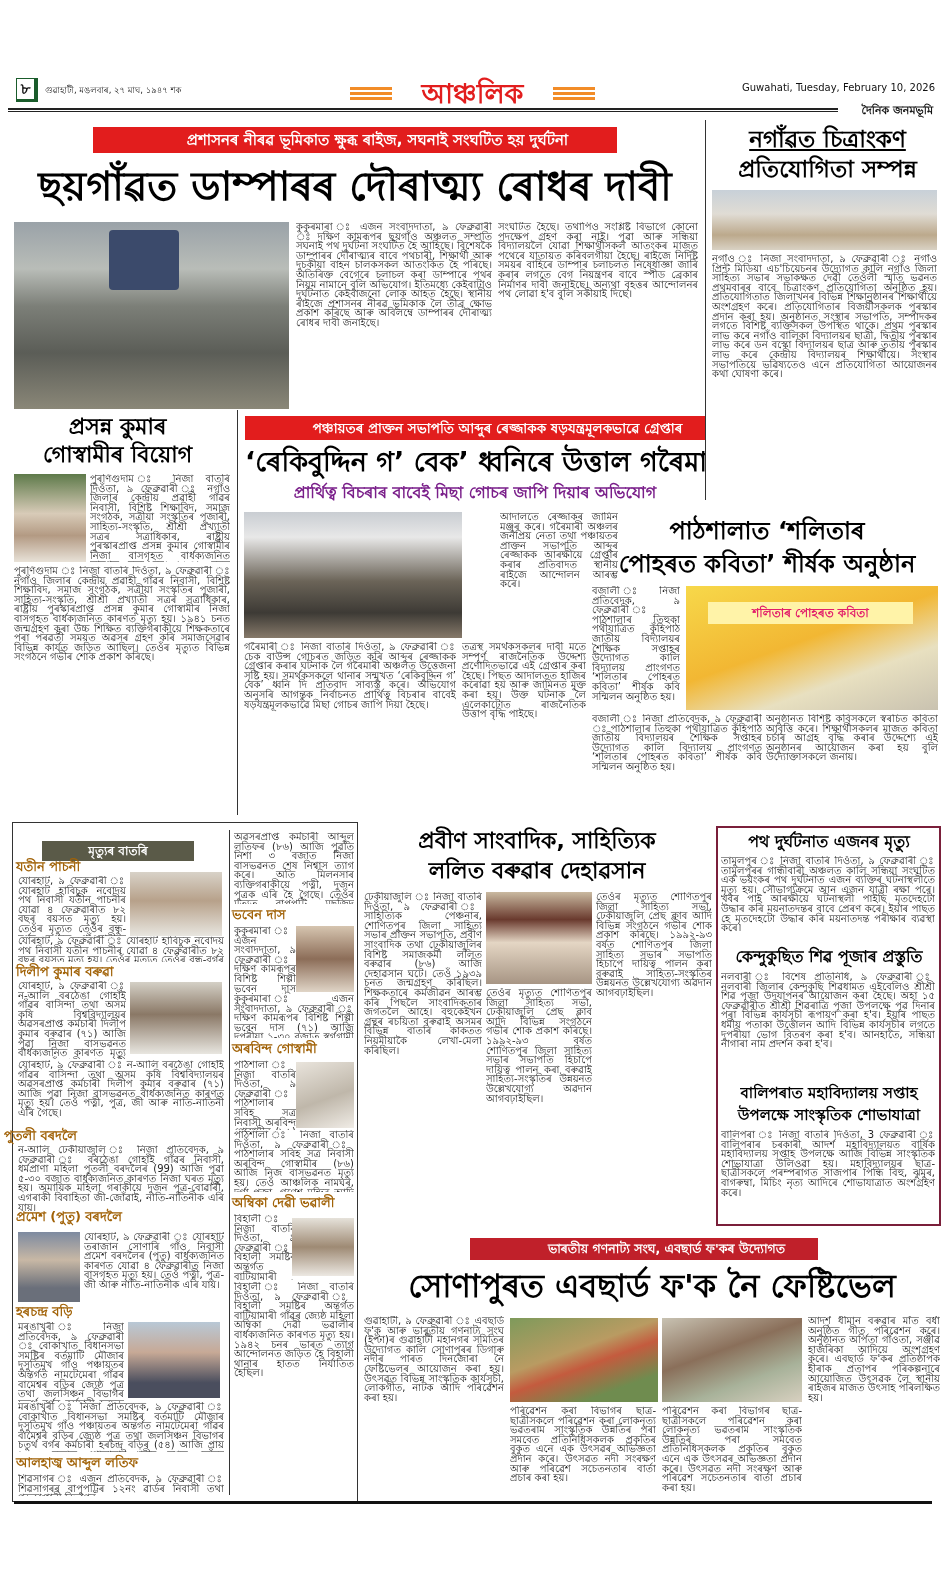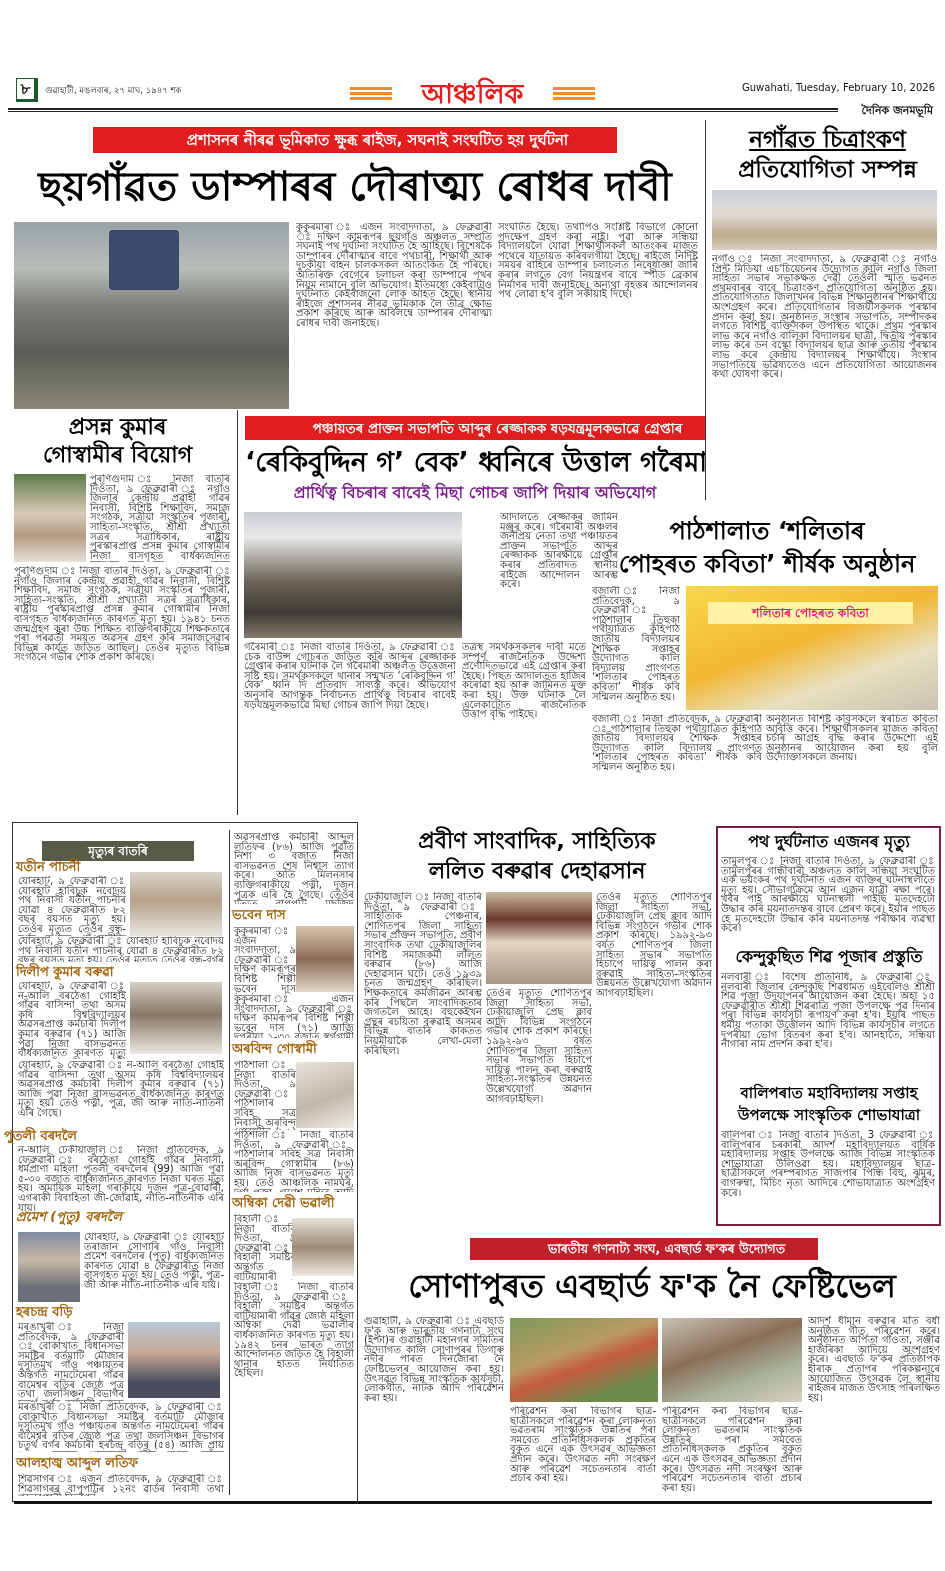--- a/index.html
+++ b/index.html
@@ -82,21 +82,21 @@
 <div class="abs txt" style="left:18px;top:936px;width:206px;height:26px;">যোৰহাট, ৯ ফেব্ৰুৱাৰী ঃ যোৰহাট হাবিচুক নবোদয় পথ নিবাসী যতীন পাচনীৰ যোৱা ৪ ফেব্ৰুৱাৰীত ৮২ বছৰ বয়সত মৃত্যু হয়। তেওঁৰ মৃত্যুত তেওঁৰ বন্ধু-বৰ্গৰ লগতে গাঁওবাসীয়ে গভীৰ শোক প্ৰকাশ কৰে। তেওঁ পত্নী, এগৰাকী পুত্ৰ, বোৱাৰী, নাতি-নাতিনী আৰু বহু আত্মীয় এৰি গৈছে।</div>
 
 <div class="abs obit-name" style="left:16px;top:963px;width:210px;">দিলীপ কুমাৰ বৰুৱা</div>
 <div class="abs txt" style="left:18px;top:981px;width:108px;height:78px;">যোৰহাট, ৯ ফেব্ৰুৱাৰী ঃ ন-আলি বৰঠেঙা গোহাঁই গাঁৱৰ বাসিন্দা তথা অসম কৃষি বিশ্ববিদ্যালয়ৰ অৱসৰপ্ৰাপ্ত কৰ্মচাৰী দিলীপ কুমাৰ বৰুৱাৰ (৭১) আজি পুৱা নিজা বাসভৱনত বাৰ্ধক্যজনিত কাৰণত মৃত্যু হয়। তেওঁ পত্নী, পুত্ৰ, জী আৰু নাতি-নাতিনী এৰি গৈছে।</div>
 <div class="abs photo pale" style="left:130px;top:982px;width:92px;height:72px;background:linear-gradient(180deg,#d4d0c6,#8a7866 45%,#e8e6e0);"></div>
 <div class="abs txt" style="left:18px;top:1060px;width:206px;height:64px;">যোৰহাট, ৯ ফেব্ৰুৱাৰী ঃ ন-আলি বৰঠেঙা গোহাঁই গাঁৱৰ বাসিন্দা তথা অসম কৃষি বিশ্ববিদ্যালয়ৰ অৱসৰপ্ৰাপ্ত কৰ্মচাৰী দিলীপ কুমাৰ বৰুৱাৰ (৭১) আজি পুৱা নিজা বাসভৱনত বাৰ্ধক্যজনিত কাৰণত মৃত্যু হয়। তেওঁ পত্নী, পুত্ৰ, জী আৰু নাতি-নাতিনী এৰি গৈছে।</div>
 
 <div class="abs obit-name" style="left:4px;top:1127px;width:210px;">পুতলী বৰদলৈ</div>
 <div class="abs txt" style="left:18px;top:1145px;width:206px;height:66px;">ন-আলি ঢেকীয়াজুলি ঃ নিজা প্ৰতিবেদক, ৯ ফেব্ৰুৱাৰী ঃ বৰঠেঙা গোহাঁই গাঁৱৰ নিবাসী, ধৰ্মপ্ৰাণা মহিলা পুতলী বৰদলৈৰ (99) আজি পুৱা ৫-৩০ বজাত বাৰ্ধক্যজনিত কাৰণত নিজা ঘৰত মৃত্যু হয়। অমায়িক মহিলা গৰাকীয়ে দুজন পুত্ৰ-বোৱাৰী, এগৰাকী বিবাহিতা জী-জোঁৱাই, নাতি-নাতিনীক এৰি যায়।</div>
 
-<div class="abs obit-name" style="left:16px;top:1208px;width:210px;font-style:italic;">প্ৰমেশ (পুতু) বৰদলৈ</div>
+<div class="abs obit-name" style="left:16px;top:1208px;width:210px;">প্ৰমেশ (পুতু) বৰদলৈ</div>
 <div class="abs photo" style="left:18px;top:1232px;width:62px;height:70px;background:linear-gradient(180deg,#7d8aa0,#c8b8a5 40%,#6a6f7a 80%);"></div>
 <div class="abs txt" style="left:84px;top:1232px;width:140px;height:70px;">যোৰহাট, ৯ ফেব্ৰুৱাৰী ঃ যোৰহাট তৰাজান সোণাৰি গাঁও নিবাসী প্ৰমেশ বৰদলৈৰ (পুতু) বাৰ্ধক্যজনিত কাৰণত যোৱা ৪ ফেব্ৰুৱাৰীত নিজা বাসগৃহত মৃত্যু হয়। তেওঁ পত্নী, পুত্ৰ-জী আৰু নাতি-নাতিনীক এৰি যায়।</div>
 
 <div class="abs obit-name" style="left:16px;top:1303px;width:210px;">হৰচন্দ্ৰ বড়ি</div>
 <div class="abs txt" style="left:18px;top:1322px;width:106px;height:80px;">মৰঙাখুৰী ঃ নিজা প্ৰতিবেদক, ৯ ফেব্ৰুৱাৰী ঃ বোকাখাত বিধানসভা সমষ্টিৰ বৰ্তমাটি মৌজাৰ দুসুতিমুখ গাঁও পঞ্চায়তৰ অন্তৰ্গত নামটেমেৰা গাঁৱৰ বামেশ্বৰ বড়িৰ জ্যেষ্ঠ পুত্ৰ তথা জলসিঞ্চন বিভাগৰ চতুৰ্থ বৰ্গৰ কৰ্মচাৰী হৰচন্দ্ৰ বড়িৰ (৫৪) আজি প্ৰায় ১-৩০ বজাত গোলাঘাট শ্বহীদ কুশল কোঁৱৰ অসামৰিক চিকিৎসালয়ত চিকিৎসাধীন অৱস্থাত মৃত্যু হয়। তেওঁ পিতৃ-মাতৃ, এজন পুত্ৰ আৰু বোৱাৰী, এগৰাকী কন্যা সন্তানসহ আত্মীয়ক এৰি গৈছে।</div>
 <div class="abs photo" style="left:128px;top:1322px;width:92px;height:76px;background:linear-gradient(180deg,#b8c8d6,#c7a996 40%,#4a4e5e 80%);"></div>
 <div class="abs txt" style="left:18px;top:1402px;width:206px;height:50px;">মৰঙাখুৰী ঃ নিজা প্ৰতিবেদক, ৯ ফেব্ৰুৱাৰী ঃ বোকাখাত বিধানসভা সমষ্টিৰ বৰ্তমাটি মৌজাৰ দুসুতিমুখ গাঁও পঞ্চায়তৰ অন্তৰ্গত নামটেমেৰা গাঁৱৰ বামেশ্বৰ বড়িৰ জ্যেষ্ঠ পুত্ৰ তথা জলসিঞ্চন বিভাগৰ চতুৰ্থ বৰ্গৰ কৰ্মচাৰী হৰচন্দ্ৰ বড়িৰ (৫৪) আজি প্ৰায় ১-৩০ বজাত গোলাঘাট শ্বহীদ কুশল কোঁৱৰ অসামৰিক চিকিৎসালয়ত চিকিৎসাধীন অৱস্থাত মৃত্যু হয়। তেওঁ পিতৃ-মাতৃ, এজন পুত্ৰ আৰু বোৱাৰী, এগৰাকী কন্যা সন্তানসহ আত্মীয়ক এৰি গৈছে।</div>
 
 <div class="abs obit-name" style="left:16px;top:1454px;width:210px;">আলহাজ্ব আব্দুল লতিফ</div>
 <div class="abs txt" style="left:18px;top:1474px;width:206px;height:22px;">শিৱসাগৰ ঃ এজন প্ৰতিবেদক, ৯ ফেব্ৰুৱাৰী ঃ শিৱসাগৰৰ বাপুপট্টিৰ ১২নং ৱাৰ্ডৰ নিবাসী তথা গড়কাপ্তানী বিভাগৰ</div>

